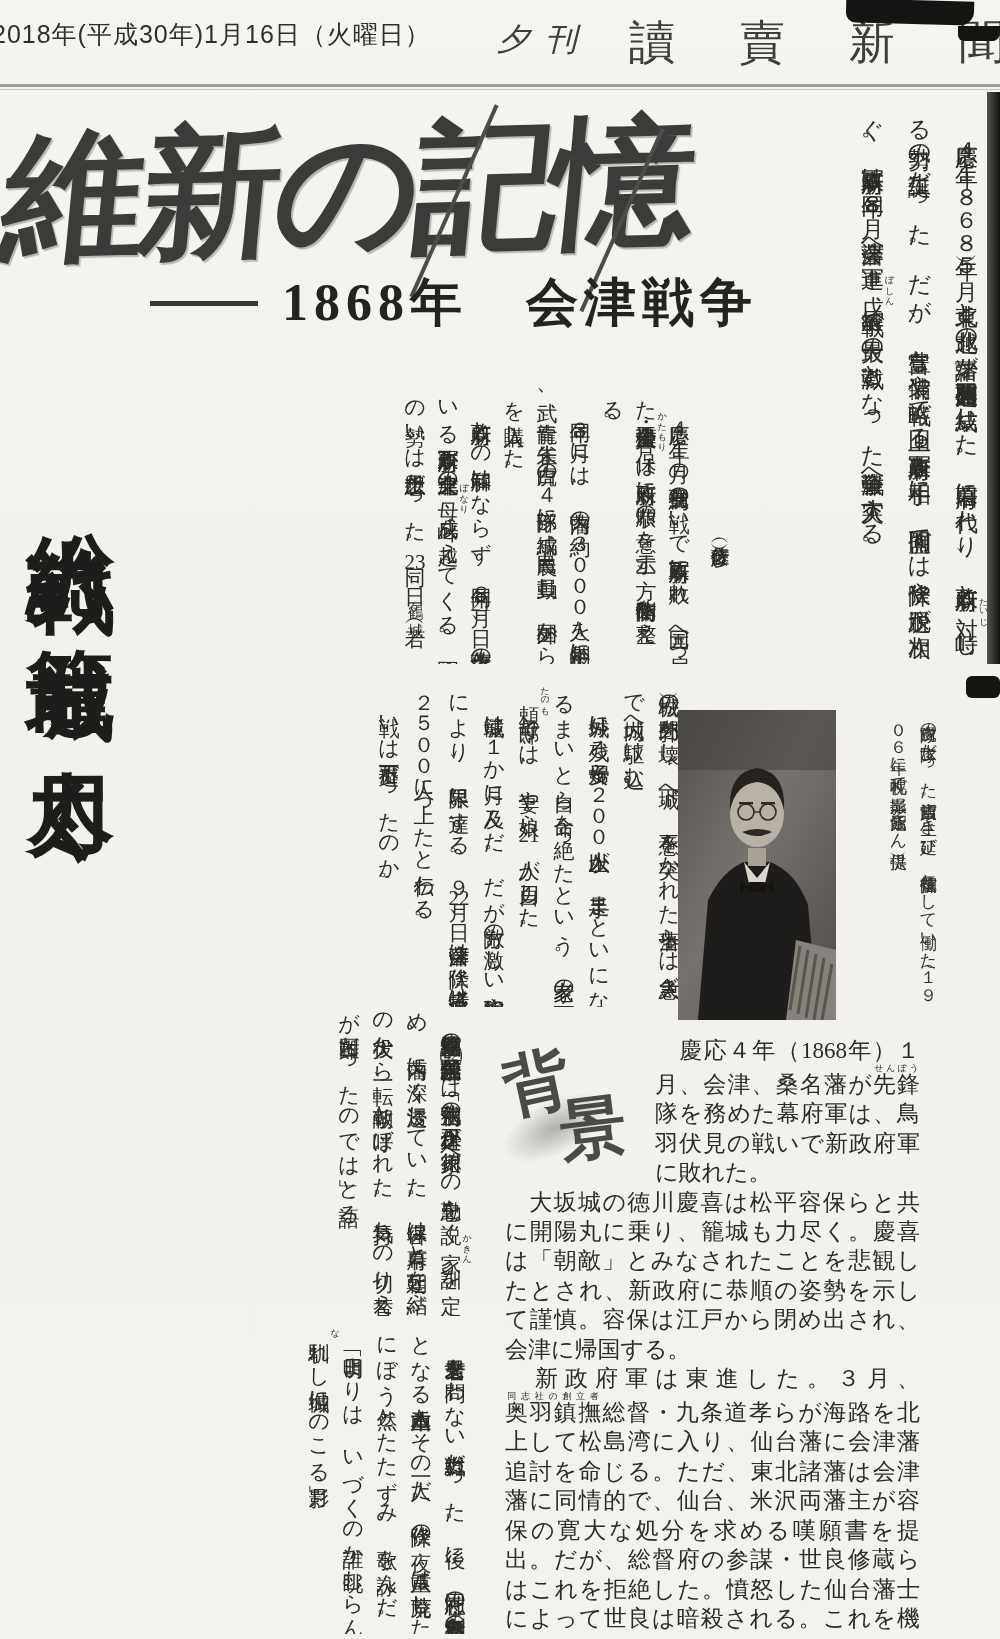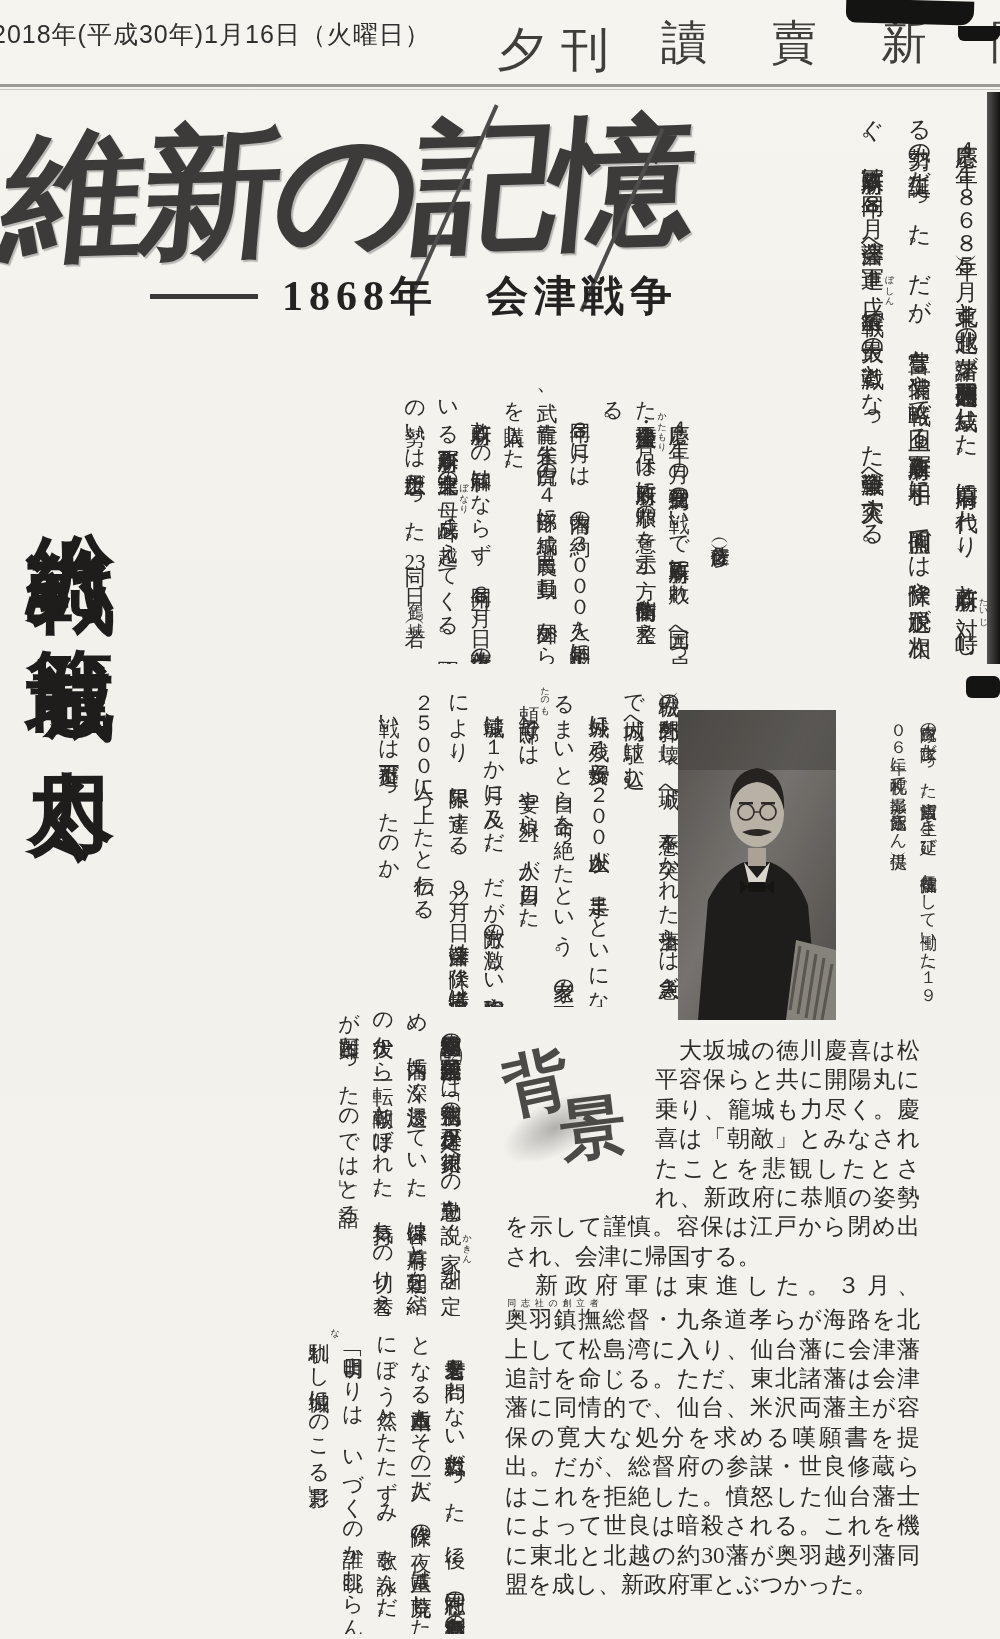--- a/index.html
+++ b/index.html
@@ -14,21 +14,21 @@
   
   .date{
     position:absolute;left:-8px;top:18px;
     font-family:"Liberation Sans","DejaVu Sans",sans-serif;
     font-size:25px;color:#2f2f2e;letter-spacing:1px;white-space:nowrap;
   }
   .masthead{
     position:absolute;left:497px;top:12px;display:flex;align-items:flex-start;
     color:#3f3e3b;white-space:nowrap;
   }
-  .mh-edition{font-size:48px;letter-spacing:16px;margin-top:6px;}
+  .mh-edition{font-size:32px;letter-spacing:16px;margin-top:6px;font-style:italic;}
   .mh-name{font-size:46px;letter-spacing:64px;margin-left:36px;font-weight:400;}
   .header-rule{position:absolute;left:0;top:84px;width:1000px;height:3px;background:#9d9b96;}
   .header-rule2{position:absolute;left:0;top:89px;width:1000px;height:1px;background:#c6c4be;}
   
   .blob{position:absolute;background:#141412;}
   .blob1{left:846px;top:0;width:128px;height:24px;border-radius:0 0 14px 10px;transform:rotate(1.5deg);}
   .blob2{left:958px;top:26px;width:42px;height:15px;border-radius:0 0 8px 6px;}
   .strip-right{left:987px;top:92px;width:13px;height:572px;background:linear-gradient(90deg,#55534f,#121210);}
   .blob3{left:966px;top:676px;width:34px;height:22px;border-radius:6px;}
   
@@ -37,21 +37,21 @@
     font-size:142px;font-weight:bold;color:#3c3b39;
     transform:skewX(-7deg) rotate(-1.5deg);
     letter-spacing:-6px;white-space:nowrap;
     text-shadow:2px 2px 1px rgba(70,70,70,.35);
   }
   .slash{position:absolute;width:4px;background:#4d4c4a;}
   .slash1{left:452px;top:96px;height:210px;transform:rotate(24deg);}
   .slash2{left:620px;top:120px;height:200px;transform:rotate(24deg);}
   .series-sub{
     position:absolute;left:150px;top:268px;display:flex;align-items:center;
-    font-size:42px;font-weight:bold;color:#242322;letter-spacing:6px;white-space:nowrap;
+    font-size:52px;font-weight:bold;color:#242322;letter-spacing:6px;white-space:nowrap;
   }
   .sub-dash{display:inline-block;width:108px;height:5px;background:#3a3938;margin-right:24px;}
   
   .vt{
     position:absolute;writing-mode:vertical-rl;text-orientation:upright;
     overflow:hidden;color:#2c2b29;
   }
   .vt p{margin:0;padding:0;}
   .tcy{text-combine-upright:all;}
   rt{font-size:9px;letter-spacing:0;}
@@ -183,17 +183,18 @@
   </div>
   <div class="vt caption">白虎隊の隊士だった飯沼貞吉。生き延び、電信技師として働いた（１９０６年に札幌で撮影。飯沼一元さん提供）</div>
 
   <div class="bg-head-wrap">
     <div class="bg-swash"></div>
     <span class="bg-char bg-char1">背</span>
     <span class="bg-char bg-char2">景</span>
   </div>
   <div class="bg-body">
       <div class="bg-float"></div>
+      <p>　慶応４年（1868年）１月、会津、桑名藩が<ruby>先鋒<rt>せんぽう</rt></ruby>隊を務めた幕府軍は、鳥羽伏見の戦いで新政府軍に敗れた。</p>
       <p>　大坂城の徳川慶喜は松平容保らと共に開陽丸に乗り、籠城も力尽く。慶喜は「朝敵」とみなされたことを悲観したとされ、新政府に恭順の姿勢を示して謹慎。容保は江戸から閉め出され、会津に帰国する。</p>
       <p>　新政府軍は東進した。３月、<ruby>奥羽鎮撫<rt>同志社の創立者</rt></ruby>総督・九条道孝らが海路を北上して松島湾に入り、仙台藩に会津藩追討を命じる。ただ、東北諸藩は会津藩に同情的で、仙台、米沢両藩主が容保の寛大な処分を求める嘆願書を提出。だが、総督府の参謀・世良修蔵らはこれを拒絶した。憤怒した仙台藩士によって世良は暗殺される。これを機に東北と北越の約30藩が奥羽越列藩同盟を成し、新政府軍とぶつかった。</p>
     </div>
 
 </div>
 
 </body></html>

